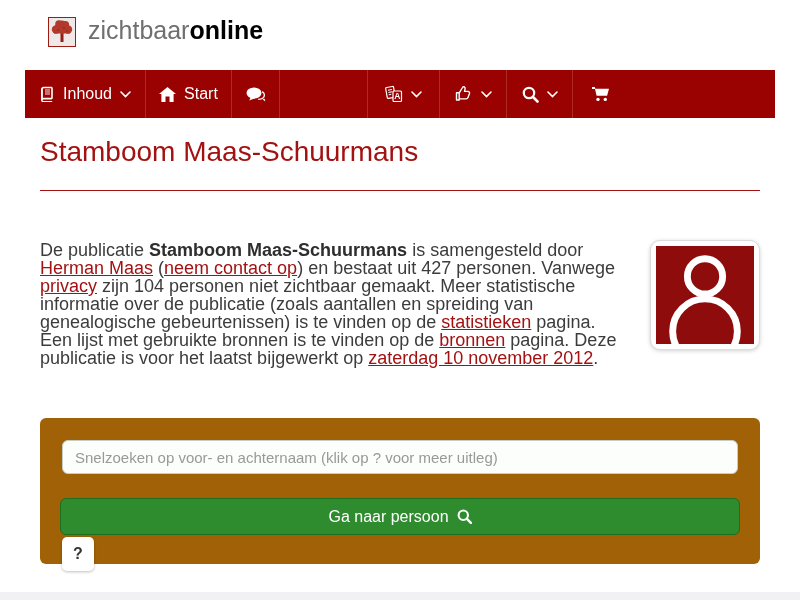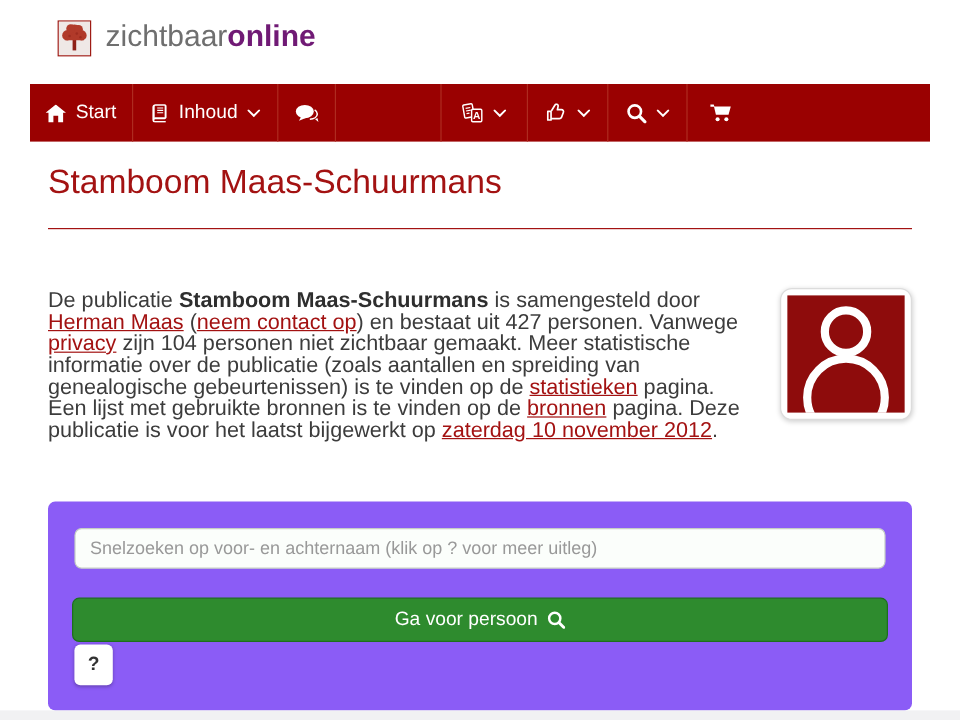--- a/index.html
+++ b/index.html
@@ -4,21 +4,21 @@
 <style>
   html,body { margin:0; padding:0; }
   body { font-family:"Liberation Sans", sans-serif; background:#fff; }
   #app { position:relative; width:800px; height:600px; background:#fff; overflow:hidden; }
 
   
   .logo-box { position:absolute; left:48px; top:17px; width:28px; height:30px;
               border:1px solid #9E1B14; box-sizing:border-box; }
   .logo-box svg { display:block; }
   .brand { position:absolute; left:88px; top:16px; font-size:25px; color:#6f6f6f; }
-  .brand .online { color:#701a75; font-weight:bold; }
+  .brand .online { color:#000000; font-weight:bold; }
 
   
   .nav { position:absolute; left:25px; top:70px; width:750px; height:48px;
          background:#9A0101; display:flex; align-items:stretch; }
   .nav-cell { display:flex; align-items:center; justify-content:center; gap:8px;
               color:#fff; font-size:16px; border-right:1px solid #AE2B20;
               box-sizing:border-box; cursor:pointer; white-space:nowrap; }
   .nav-cell:last-child { border-right:none; }
   .c-start{width:86px} .c-inhoud{width:121px} .c-chat{width:48px}
   .c-spacer{width:88px; cursor:default} .c-translate{width:72px}
@@ -37,22 +37,22 @@
   .intro a { color:#A31212; text-decoration:underline; }
   .intro strong { color:#2e2e2e; }
 
   
   .avatar-card { position:absolute; left:650px; top:240px; width:110px; height:110px;
                  background:#fff; border:1px solid #dcdcdc; border-radius:10px;
                  box-shadow:0 1px 4px rgba(0,0,0,.18); box-sizing:border-box; padding:5px; }
   .avatar-card svg { display:block; width:98px; height:98px; }
 
   
-  .panel { position:absolute; left:40px; top:418px; width:720px; height:174px;
-           background:#8b5cf6; border-radius:6px; }
+  .panel { position:absolute; left:40px; top:418px; width:720px; height:146px;
+           background:#a16207; border-radius:6px; }
   .qs-input { position:absolute; left:22px; top:22px; width:676px; height:34px;
               box-sizing:border-box; border:1px solid #c6cdc6; border-radius:6px;
               background:#FBFEFB; padding:0 12px; font-size:15px; color:#444;
               font-family:"Liberation Sans", sans-serif; outline:none; }
   .qs-input::placeholder { color:#999; }
   .qs-button { position:absolute; left:20px; top:80px; width:680px; height:37px;
                background:#2E8B2E; border:1px solid #1D6F1D; border-radius:6px;
                color:#fff; font-size:16px; font-family:"Liberation Sans", sans-serif;
                display:flex; align-items:center; justify-content:center; gap:8px;
                cursor:pointer; }
@@ -87,43 +87,43 @@
             <circle cx="15" cy="10" r="1.1"></circle>
             <circle cx="18" cy="13" r="1.1"></circle>
         </g>
       </svg>
     </span>
   </div>
   <div class="brand"><span>zichtbaar</span><span class="online">online</span></div>
 
   <div class="nav">
 
-    <div class="nav-cell c-start">
-      <span class="nicon">
-        <svg width="17" height="15" viewBox="0 0 17 15">
-            <path d="M8.5 0 L17 7 h-2.4 v8 h-4.1 V9.5 h-4 V15 H2.4 V7 H0 Z" fill="#fff"></path>
-          </svg>
-      </span>
-      <span>Start</span>
-    </div>
-
     <div class="nav-cell c-inhoud">
       <span class="nicon">
         <svg width="16" height="16" viewBox="0 0 16 16">
             <path d="M4.6 0.8h7.6c.9 0 1.6.7 1.6 1.6v9.4c0 .9-.7 1.6-1.6 1.6H4.8c-.7 0-1.3.3-1.3.8 0 .4.4.7 1 .7h8.1c.4 0 .7.3.7.7s-.3.7-.7.7H4.4c-1.4 0-2.4-.9-2.4-2.2V3.2C2 1.8 3.2.8 4.6.8z" fill="#fff"></path>
             <path d="M4.8 2.2h7.4v9.6H4.8c-.3 0-.6 0-.9.1V3c0-.5.4-.8.9-.8z" fill="#9A0101"></path>
             <path d="M6 4h5M6 6h5M6 8h5" stroke="#fff" stroke-width="0.9"></path>
           </svg>
       </span>
       <span>Inhoud</span>
       <span class="nicon">
         <svg width="11" height="7" viewBox="0 0 11 7">
             <path d="M1 1 l4.5 4.5 L10 1" fill="none" stroke="#fff" stroke-width="1.6" stroke-linecap="round"></path>
           </svg>
       </span>
+    </div>
+
+    <div class="nav-cell c-start">
+      <span class="nicon">
+        <svg width="17" height="15" viewBox="0 0 17 15">
+            <path d="M8.5 0 L17 7 h-2.4 v8 h-4.1 V9.5 h-4 V15 H2.4 V7 H0 Z" fill="#fff"></path>
+          </svg>
+      </span>
+      <span>Start</span>
     </div>
 
     <div class="nav-cell c-chat">
       <span class="nicon">
         <svg width="20" height="15" viewBox="0 0 20 15">
           <ellipse cx="8" cy="6" rx="7.5" ry="5.6" fill="#fff"></ellipse>
           <path d="M3.2 13.6 L5.6 8.8 l4.2 2.2z" fill="#fff"></path>
           <path d="M12.2 12.4c3.4-.3 6.2-2.1 6.2-4.5 0-1.3-.8-2.5-2.2-3.3" fill="none" stroke="#fff" stroke-width="1.3"></path>
           <path d="M16.6 12.4 l2.8 2.2 -.9-3.2z" fill="#fff"></path>
         </svg>
@@ -202,21 +202,21 @@
           <circle cx="50" cy="31" r="18"></circle>
           <circle cx="50" cy="87" r="33"></circle>
         </g>
       </svg>
     </span>
   </div>
 
   <div class="panel">
     <input class="qs-input" type="text" placeholder="Snelzoeken op voor- en achternaam (klik op ? voor meer uitleg)" style="">
     <button class="qs-button">
-      <span>Ga voor persoon</span>
+      <span>Ga naar persoon</span>
       <span class="nicon">
         <svg width="15" height="15" viewBox="0 0 16 16">
             <circle cx="6.7" cy="6.7" r="5" fill="none" stroke="#fff" stroke-width="2.2"></circle>
             <line x1="10.6" y1="10.6" x2="14.8" y2="14.8" stroke="#fff" stroke-width="2.6" stroke-linecap="round"></line>
           </svg>
       </span>
     </button>
     <button class="help-button">?</button>
   </div>
 

